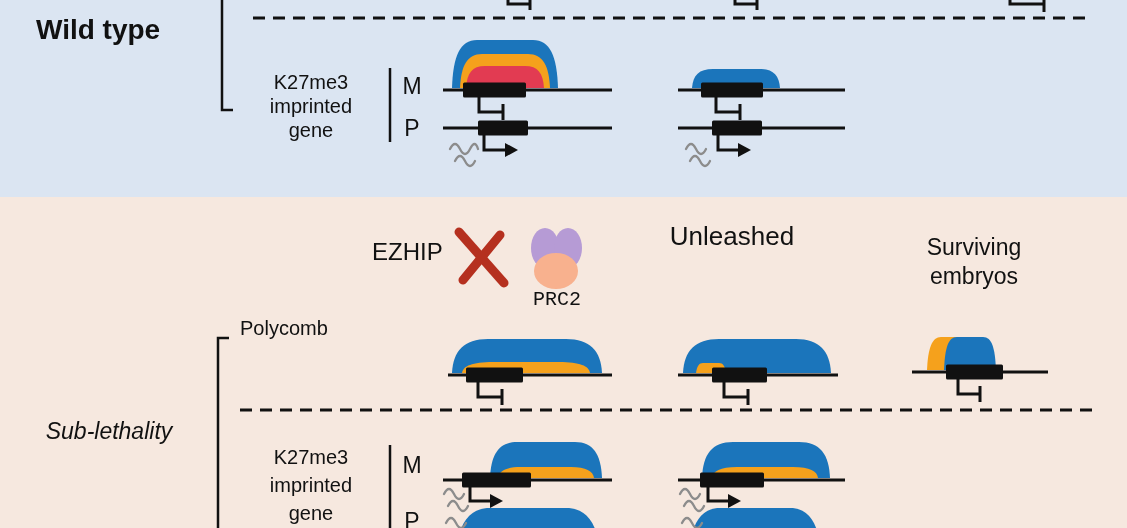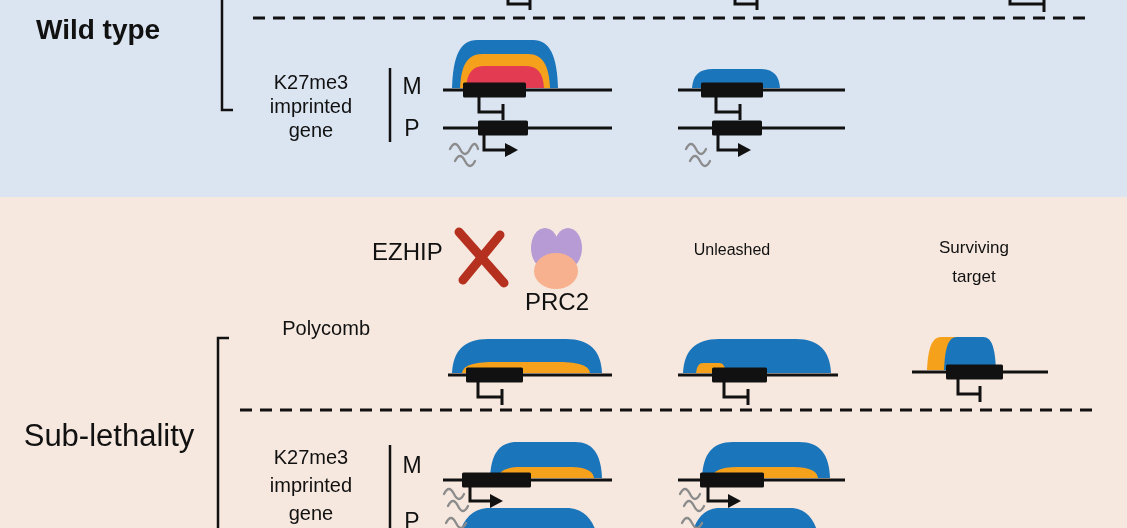--- a/index.html
+++ b/index.html
@@ -15,26 +15,26 @@
   #band-top{top:0;height:197px;background:#dbe5f2;}
   #band-bottom{top:197px;height:331px;background:#f6e8df;}
   svg.layer{position:absolute;left:0;top:0;}
   .label{position:absolute;color:#111;line-height:1.15;}
   .italic{font-style:italic;}
   #wild-type-label{left:36px;top:14px;font-size:28px;font-weight:700;}
   #k27-label-top{left:240px;top:70px;width:142px;font-size:20px;line-height:24px;text-align:center;}
   #m-label-top{left:398px;top:73px;width:28px;font-size:23px;text-align:center;}
   #p-label-top{left:398px;top:115px;width:28px;font-size:23px;text-align:center;}
   #ezhip-label{left:372px;top:238px;font-size:24px;}
-  #prc2-label{left:518px;top:288px;width:78px;font-size:24px;text-align:center;}
-  #unleashed-label{left:618px;top:237px;width:228px;font-size:16px;line-height:26px;text-align:center;}
-  #surviving-label{left:898px;top:233px;width:152px;font-size:17px;line-height:29px;text-align:center;}
+  #prc2-label{left:518px;top:288px;width:78px;font-size:20px;text-align:center;font-family:Liberation Mono, monospace;}
+  #unleashed-label{left:618px;top:223px;width:228px;font-size:26px;line-height:26px;text-align:center;}
+  #surviving-label{left:898px;top:233px;width:152px;font-size:23px;line-height:29px;text-align:center;}
   #ezhip-mko-label{left:8px;top:372px;width:202px;font-size:28px;font-weight:700;text-align:center;}
-  #sublethality-label{left:8px;top:418px;width:202px;font-size:31px;text-align:center;}
-  #polycomb-label{left:240px;top:316px;width:130px;font-size:20px;line-height:25px;text-align:right;}
+  #sublethality-label{left:8px;top:418px;width:202px;font-size:23px;text-align:center;font-style:italic;}
+  #polycomb-label{left:240px;top:316px;width:130px;font-size:20px;line-height:25px;text-align:left;}
   #k27-label-bottom{left:240px;top:443px;width:142px;font-size:20px;line-height:28px;text-align:center;}
   #m-label-bottom{left:398px;top:452px;width:28px;font-size:23px;text-align:center;}
   #p-label-bottom{left:398px;top:508px;width:28px;font-size:23px;text-align:center;}
   
   .blue{fill:#1b75bb;}
   .orange{fill:#f5a11c;}
   .red{fill:#e23b52;}
   .purple{fill:#b69bd5;}
   .peach{fill:#f8b18e;}
   .ink{stroke:#111111;}
@@ -193,21 +193,21 @@
 
   <div class="label" id="ezhip-label">EZHIP</div>
   <div class="label" id="prc2-label">PRC2</div>
 
   <div class="label" id="unleashed-label">
     <div>Unleashed</div>
   </div>
 
   <div class="label" id="surviving-label">
     <div>Surviving</div>
-    <div>target</div>
+    <div>embryos</div>
   </div>
 
 
   <div class="label" id="sublethality-label">Sub-lethality</div>
 
   <div class="label" id="polycomb-label">
     <div>Polycomb</div>
   </div>
 
   <div class="label" id="k27-label-bottom">

